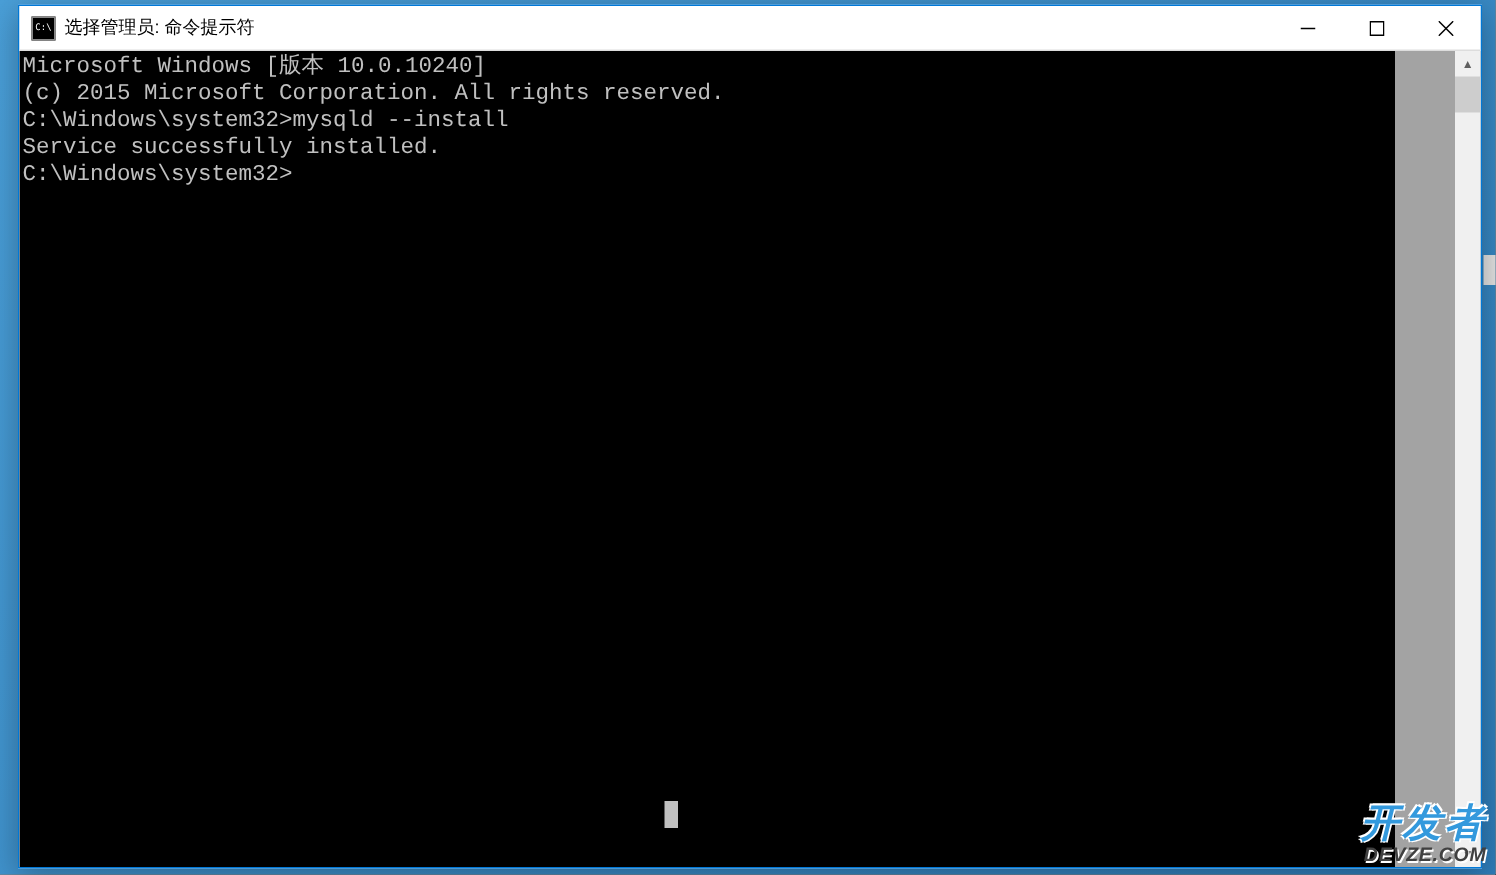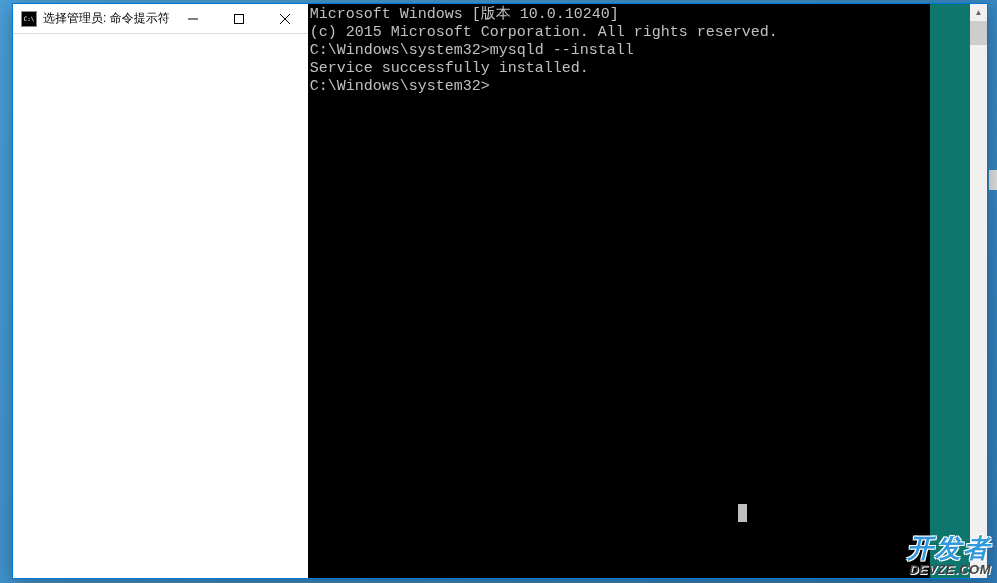--- a/index.html
+++ b/index.html
@@ -14,21 +14,21 @@
     .window {
       position: absolute;
       left: 12px;
       top: 3px;
       width: 976px;
       height: 576px;
       background: #fff;
       border: 1px solid #0078d7;
       box-shadow: 0 4px 20px rgba(0,0,0,0.3);
       display: flex;
-      flex-direction: row;
+      flex-direction: column;
     }
     .titlebar {
       height: 30px;
       background: #fff;
       display: flex;
       align-items: center;
       border-bottom: 1px solid #ddd;
     }
     .title-icon {
       width: 16px;
@@ -64,21 +64,21 @@
       align-items: center;
       justify-content: center;
       cursor: pointer;
       font-family: "Segoe UI Symbol", sans-serif;
       font-size: 10px;
       color: #000;
     }
     .terminal-wrapper {
       flex: 1;
       display: flex;
-      background: #0f766e;
+      background: #a3a3a3;
       overflow: hidden;
       gap: 40px;
     }
     .terminal {
       flex: 1;
       background: #000;
       color: #c0c0c0;
       font-family: "NSimSun", "SimSun", Consolas, "Courier New", monospace;
       font-size: 15px;
       line-height: 18px;

